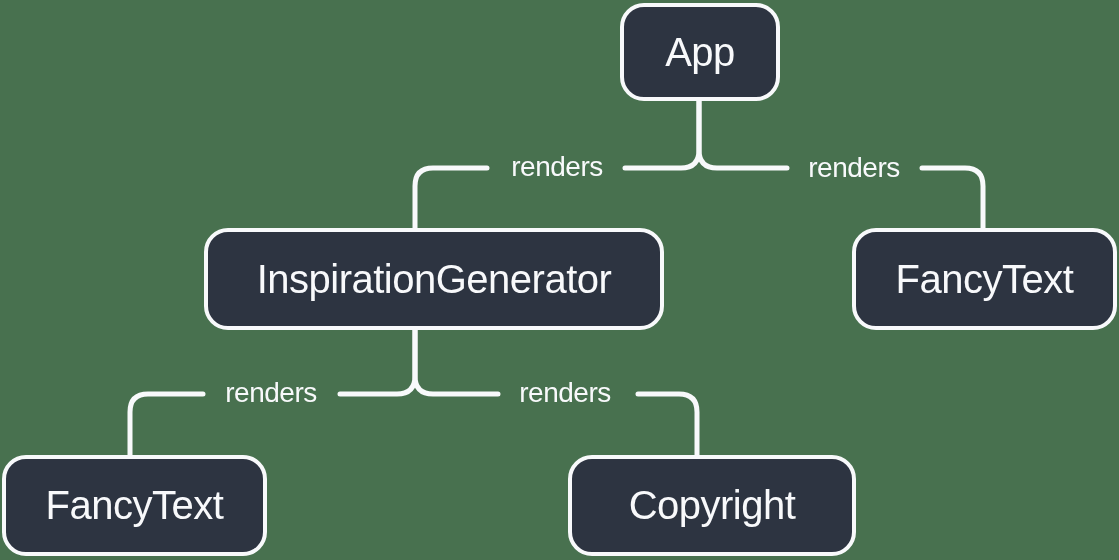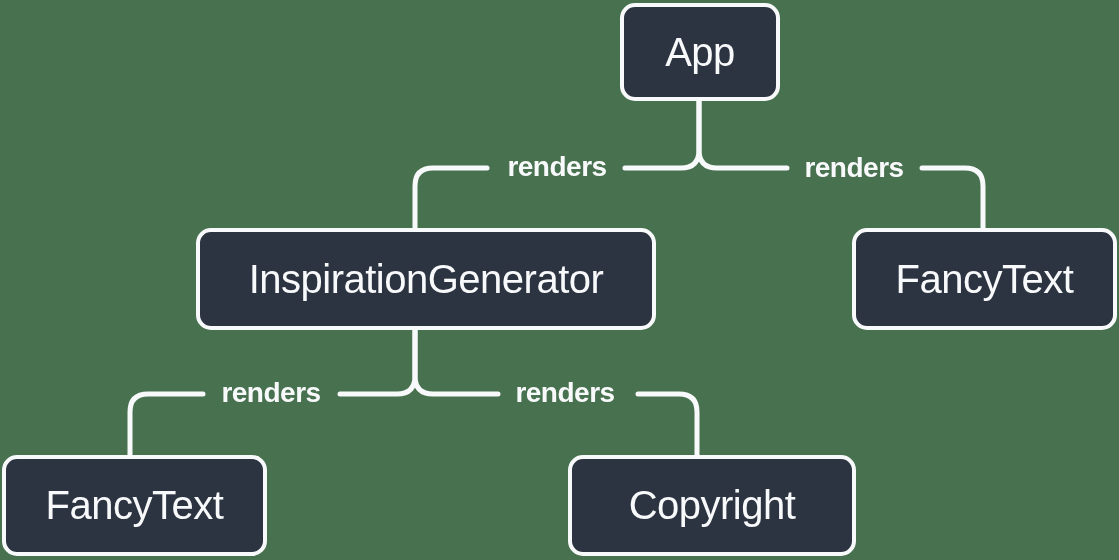--- a/index.html
+++ b/index.html
@@ -25,36 +25,36 @@
     fill: none;
     stroke: var(--line, #F8F9FB);
     stroke-width: 5;
     stroke-linecap: round;
   }
   .node {
     position: absolute;
     box-sizing: border-box;
     background: var(--node-fill, #2D3441);
     border: 4.5px solid var(--stroke, #F8F9FB);
-    border-radius: 15px;
+    border-radius: 24px;
     display: flex;
     align-items: center;
     justify-content: center;
     color: var(--text, #F8F9FB);
     font-size: 40px;
     font-weight: 500;
     letter-spacing: -0.5px;
     white-space: nowrap;
   }
   .edge-label {
     position: absolute;
     transform: translate(-50%, -50%);
     color: var(--text, #F8F9FB);
     font-size: 28px;
-    font-weight: 700;
+    font-weight: 400;
     letter-spacing: -0.5px;
     white-space: nowrap;
     line-height: 1;
   }
 </style>
 </head>
 <body>
 
 <div class="canvas">
 
@@ -70,21 +70,21 @@
     <path class="edge-path" d="M415,326 L415,376 Q415,394 397,394 L340,394"></path>
     <path class="edge-path" d="M415,326 L415,376 Q415,394 433,394 L498,394"></path>
 
     <path class="edge-path" d="M203,394 L148,394 Q130,394 130,412 L130,459"></path>
 
     <path class="edge-path" d="M638,394 L679,394 Q697,394 697,412 L697,459"></path>
   </svg>
 
   <div class="node" style="left:620px; top:3px; width:160px; height:98px;">App</div>
 
-  <div class="node" style="left:196px; top:228px; width:460px; height:102px;">InspirationGenerator</div>
+  <div class="node" style="left:204px; top:228px; width:460px; height:102px;">InspirationGenerator</div>
 
   <div class="node" style="left:852px; top:228px; width:265px; height:102px;">FancyText</div>
 
   <div class="node" style="left:2px; top:455px; width:265px; height:101px;">FancyText</div>
 
   <div class="node" style="left:568px; top:455px; width:288px; height:101px;">Copyright</div>
 
   <div class="edge-label" style="left:557px; top:167px;">renders</div>
 
   <div class="edge-label" style="left:854px; top:168px;">renders</div>

